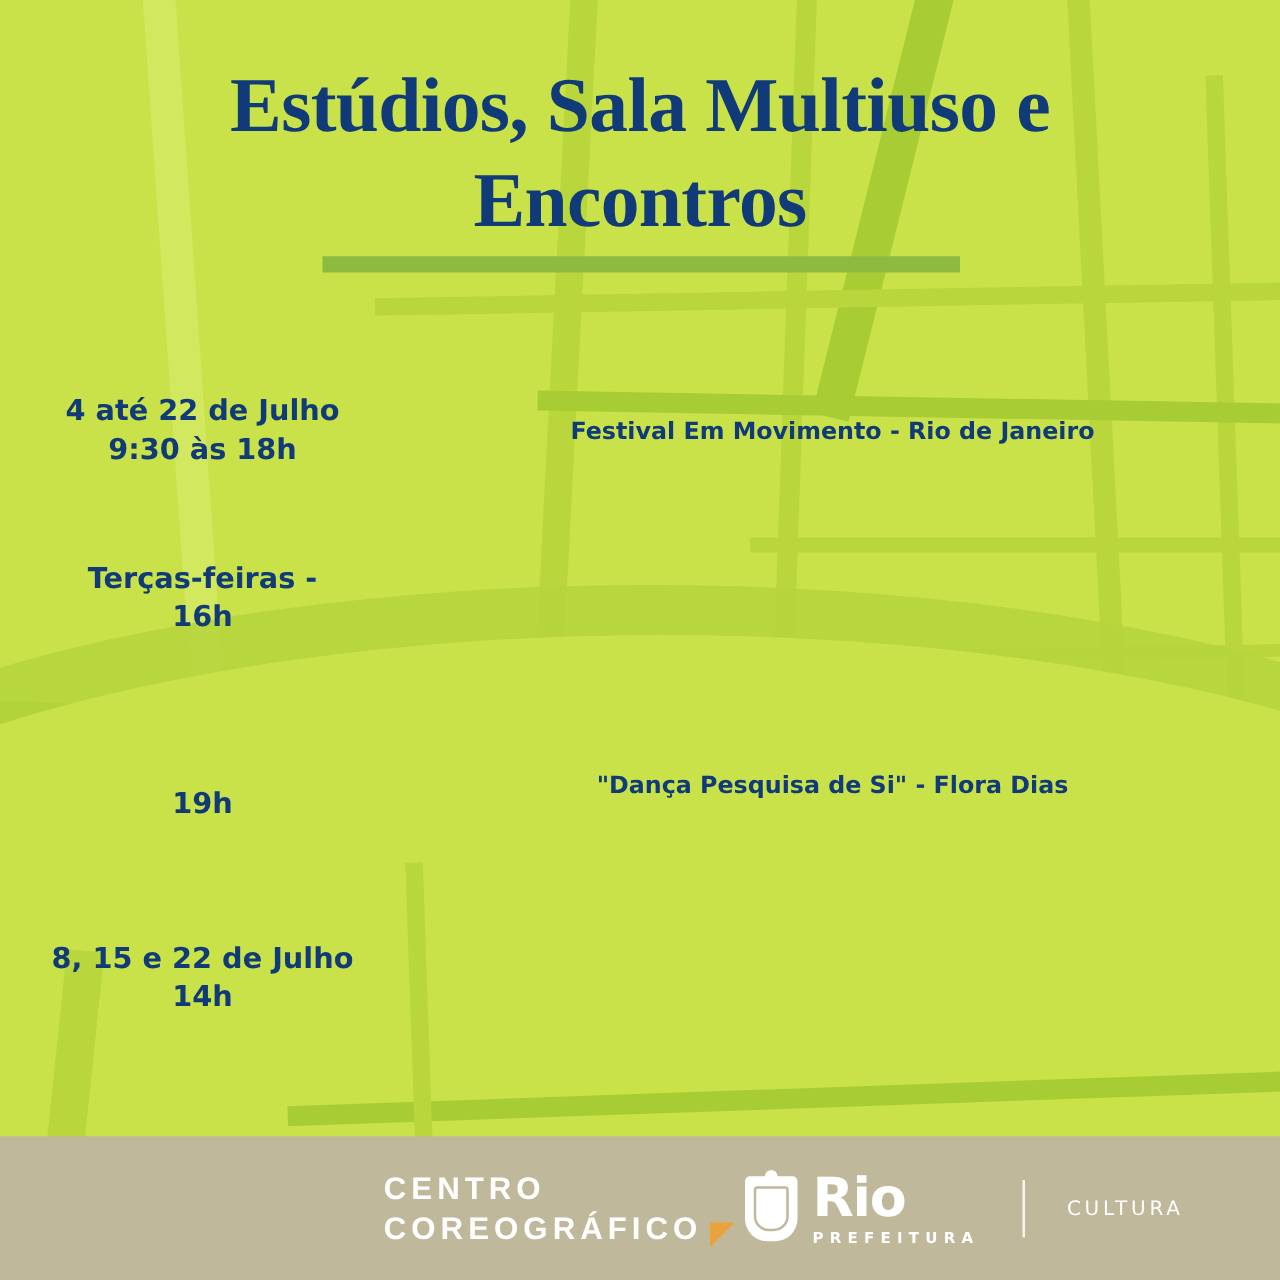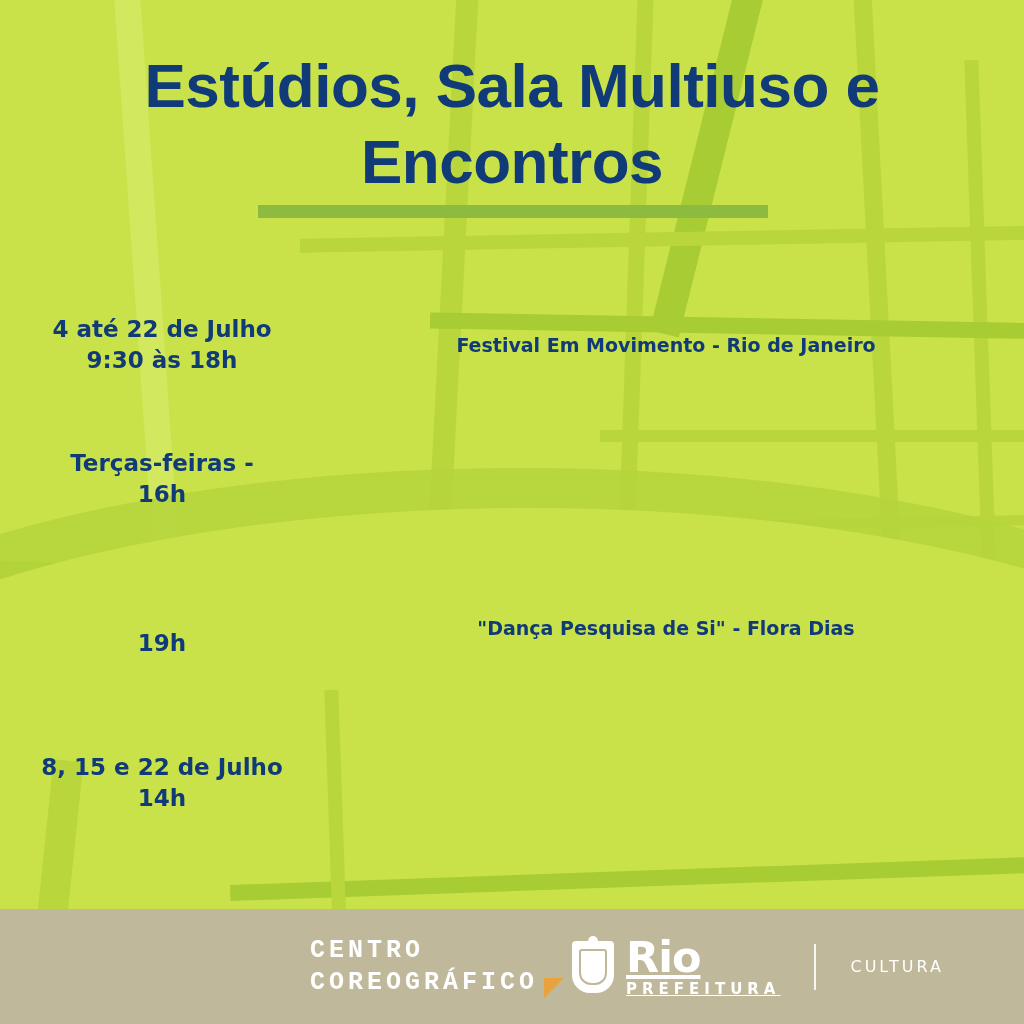--- a/index.html
+++ b/index.html
@@ -44,21 +44,21 @@
   
   .title-wrap {
     position: absolute;
     top: 48px;
     left: 0;
     width: 100%;
     text-align: center;
     z-index: 5;
   }
   .title {
-    font-family: Liberation Sans, sans-serif;
+    font-family: Liberation Serif, serif;
     font-weight: bold;
     font-size: 62px;
     line-height: 1.22;
     letter-spacing: -0.5px;
     color: #103a78;
     margin: 0 auto;
     max-width: 880px;
   }
   .title-rule {
     position: absolute;
@@ -126,21 +126,21 @@
   }
   .footer-inner {
     display: flex;
     align-items: center;
     gap: 34px;
     transform: translateX(115px);
   }
   .cc-logo {
     position: relative;
     color: #ffffff;
-    font-family: Liberation Mono, monospace;
+    font-family: Liberation Sans, sans-serif;
     font-weight: bold;
     font-size: 25px;
     letter-spacing: 4px;
     line-height: 1.28;
     text-align: left;
   }
   .cc-logo .l2 { position: relative; display: inline-block; text-align: right; }
   .cc-tri {
     position: absolute;
     right: -26px;
@@ -180,30 +180,29 @@
     top: -5px;
     width: 10px;
     height: 10px;
     background: #ffffff;
     border-radius: 50%;
   }
   .rio-text {
     color: #ffffff;
     font-family: "DejaVu Sans", sans-serif;
     line-height: 1;
-    text-decoration: underline;
   }
   .rio-text .rio {
     font-size: 43px;
     font-weight: bold;
     letter-spacing: -1px;
     display: block;
   }
   .rio-text .pref {
-    font-size: 15px;
+    font-size: 12px;
     font-weight: bold;
     letter-spacing: 5px;
     display: block;
     margin-top: 3px;
   }
   .divider {
     width: 2px;
     height: 46px;
     background: #ffffff;
     opacity: .85;

